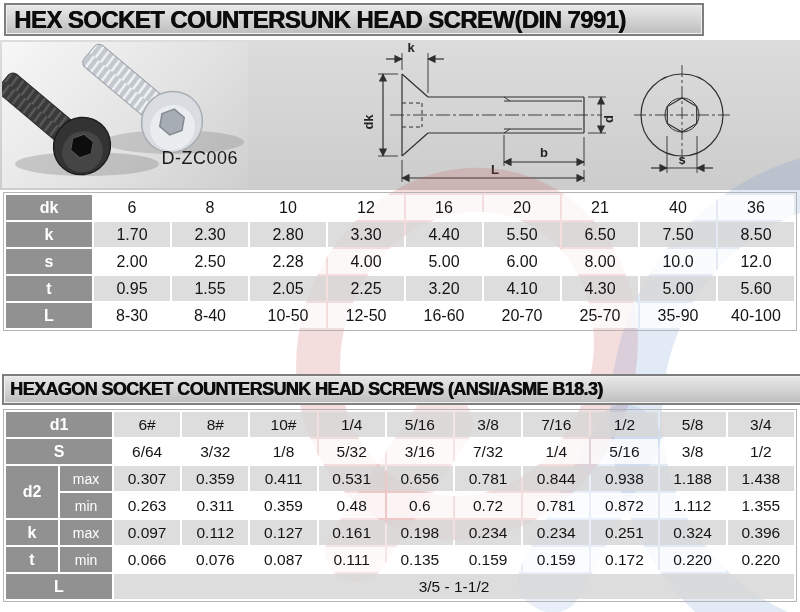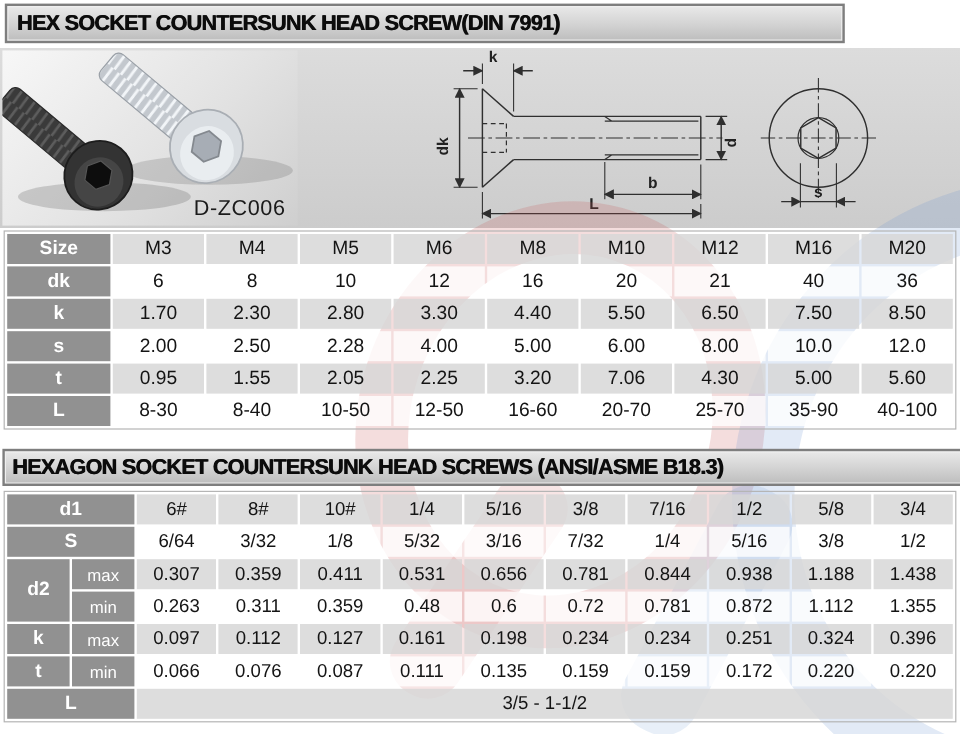--- a/index.html
+++ b/index.html
@@ -17,36 +17,36 @@
     box-shadow:inset 0 0 0 1px #efefef;
     display:flex;align-items:center;
     z-index:3;
   }
   .title-bar span{
     font-weight:bold;color:#0c0c0c;white-space:nowrap;
     letter-spacing:-0.6px;
     text-shadow:0.6px 0 0 #0c0c0c;
   }
   #title1{left:4px;top:3px;width:688px;height:29px;padding-left:8px;}
-  #title1 span{font-size:18px;}
+  #title1 span{font-size:24px;}
   #title2{left:2px;top:374px;width:792px;height:27px;padding-left:6px;}
   #title2 span{font-size:18px;}
 
   
   #band{
     position:absolute;left:0;top:40px;width:800px;height:150px;
     background:linear-gradient(180deg,#dcdcdc,#cccccc);
     z-index:2;
   }
   #photo{
     position:absolute;left:2px;top:2px;width:246px;height:146px;
     background:linear-gradient(135deg,#f7f7f7 0%,#e3e3e3 55%,#cfcfcf 100%);
   }
   #photo-code{
-    position:absolute;right:10px;bottom:4px;
+    position:absolute;right:10px;bottom:19px;
     font-size:18px;color:#1a1a1a;letter-spacing:0.5px;margin-top:46px;
   }
   #drawing{position:absolute;left:252px;top:0;width:546px;height:150px;}
 
   
   .wm{position:absolute;pointer-events:none;z-index:2;}
   #wm-red-ring{left:298px;top:166px;width:250px;height:288px;
     border:44px solid rgba(201,84,84,0.20);border-radius:50%;transform:rotate(18deg);}
   #wm-red-stripe{left:368px;top:380px;width:62px;height:215px;
     background:rgba(205,95,95,0.16);border-radius:30px;transform:rotate(34deg);}
@@ -194,32 +194,20 @@
       <col>
       <col>
       <col>
       <col>
       <col>
       <col>
       <col>
       <col>
   </colgroup>
   <tbody>
-      <tr class="shade">
-        <th>Size</th>
-        <td>M3</td>
-        <td>M4</td>
-        <td>M5</td>
-        <td>M6</td>
-        <td>M8</td>
-        <td>M10</td>
-        <td>M12</td>
-        <td>M16</td>
-        <td>M20</td>
-      </tr>
       <tr class="plain">
         <th>dk</th>
         <td>6</td>
         <td>8</td>
         <td>10</td>
         <td>12</td>
         <td>16</td>
         <td>20</td>
         <td>21</td>
         <td>40</td>
@@ -249,21 +237,21 @@
         <td>10.0</td>
         <td>12.0</td>
       </tr>
       <tr class="shade">
         <th>t</th>
         <td>0.95</td>
         <td>1.55</td>
         <td>2.05</td>
         <td>2.25</td>
         <td>3.20</td>
-        <td>7.06</td>
+        <td>4.10</td>
         <td>4.30</td>
         <td>5.00</td>
         <td>5.60</td>
       </tr>
       <tr class="plain">
         <th>L</th>
         <td>8-30</td>
         <td>8-40</td>
         <td>10-50</td>
         <td>12-50</td>

